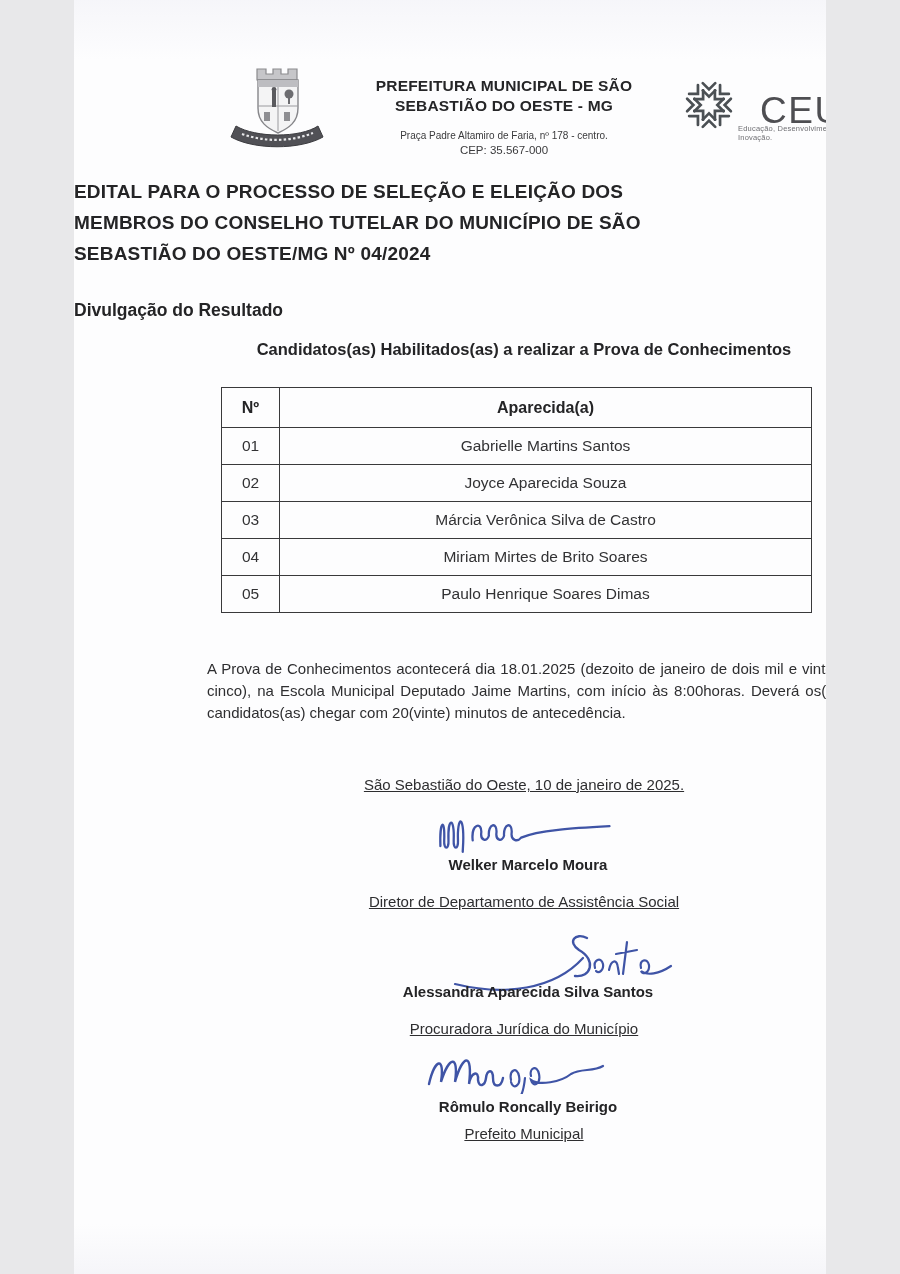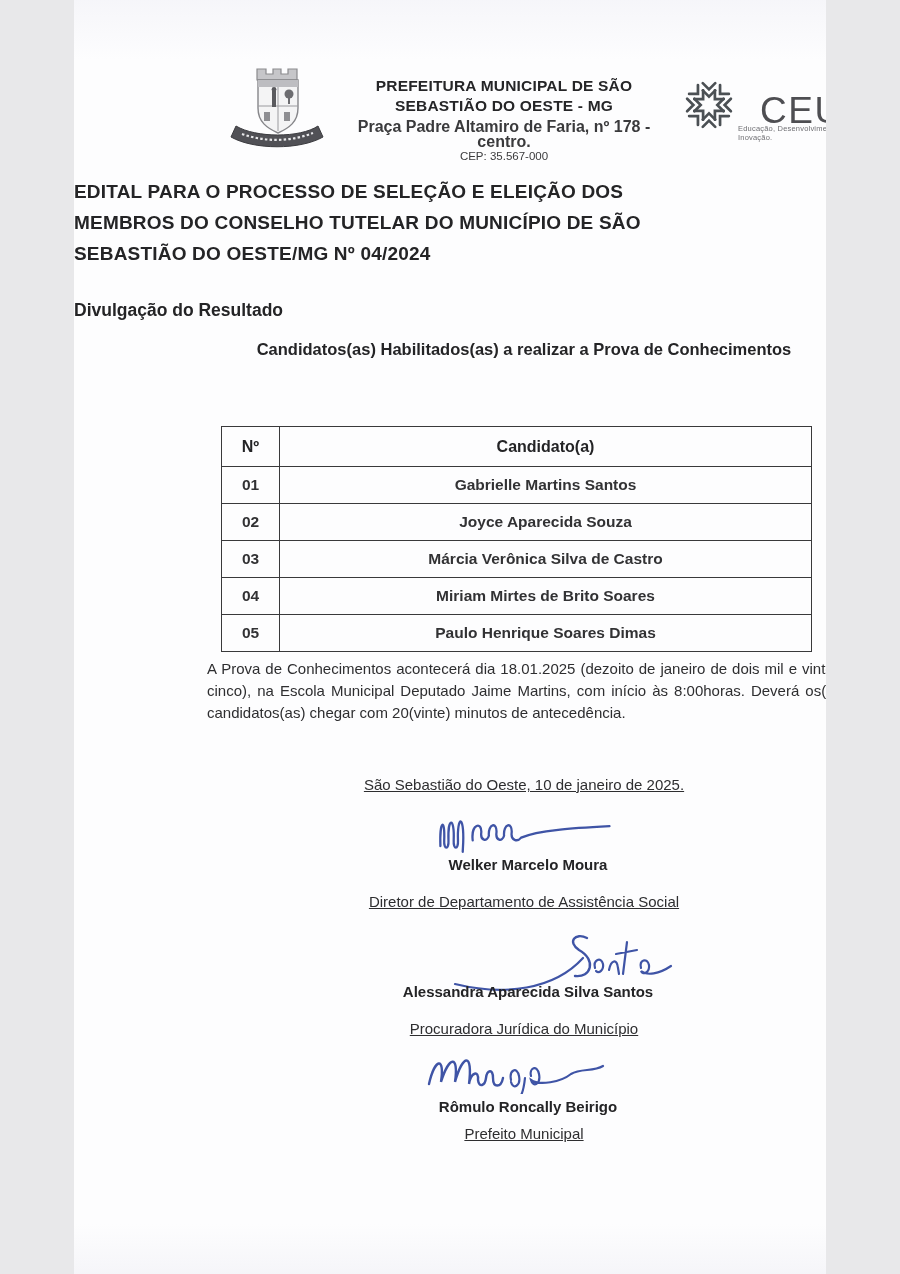--- a/index.html
+++ b/index.html
@@ -10,45 +10,45 @@
     background:#fdfdfe; color:#2e2e30; overflow:hidden;
     background-image:
       linear-gradient(180deg, rgba(240,240,246,.55) 0, rgba(255,255,255,0) 60px),
       linear-gradient(0deg, rgba(238,238,244,.5) 0, rgba(255,255,255,0) 50px);
   }
 
   
   .crest { position:absolute; left:146px; top:62px; width:112px; height:90px; }
   .org-block { position:absolute; left:255px; top:76px; width:350px; text-align:center; }
   .org-line { font-weight:bold; font-size:15.5px; line-height:20px; letter-spacing:.2px; color:#252527; }
-  .org-addr { font-size:16px; line-height:15px; color:#3a3a3c; margin-top:3px;font-weight:bold; }
+  .org-addr { font-size:10px; line-height:15px; color:#3a3a3c; margin-top:12px; }
   .org-cep  { font-size:11.5px; line-height:15px; color:#3a3a3c; }
   .ceuls { position:absolute; left:610px; top:80px; width:185px; height:64px; }
   .ceuls-row { display:flex; align-items:flex-end;gap:24px; }
   .ceuls-icon { width:50px; height:50px; flex:0 0 auto; margin-right:2px; }
   .ceuls-word { font-size:37px; color:#4e4e52; letter-spacing:1.5px; line-height:38px; font-family:"Liberation Sans", sans-serif; }
   .ceuls-tag { font-size:7.5px; color:#6f6f73; margin:-6px 0 0 54px; letter-spacing:.2px; }
 
   
   .doc-title { position:absolute; left:0; top:176px; width:900px; 
                font-weight:bold; font-size:19px; line-height:31px; color:#242426; letter-spacing:.2px; }
   .subtitle { position:absolute; left:0; top:300px; width:900px; text-align:left;
               font-weight:bold; font-size:17.5px; color:#242426; }
   .section-heading { position:absolute; left:0; top:340px; width:900px; text-align:center;
                      font-weight:bold; font-size:16.5px; color:#242426; }
 
   
-  .cand-table { position:absolute; left:147px; top:426px; width:591px;
+  .cand-table { position:absolute; left:147px; top:387px; width:591px;
                 border-collapse:collapse; table-layout:fixed; }
   .cand-table th, .cand-table td {
     border:1.6px solid #39393b; text-align:center; vertical-align:middle;
     font-size:15.5px; color:#323234; background:transparent;
   }
   .cand-table th { font-weight:bold; font-size:16px; height:40px; color:#242426; }
-  .cand-table td { height:37px; font-weight:bold; }
+  .cand-table td { height:37px; font-weight:normal; }
   .col-num { width:58px; }
 
   
   .body-par { position:absolute; left:133px; top:658px; width:640px;
               font-size:15px; line-height:22px; color:#2e2e30;
               text-align:justify; }
 
   
   .date-line { position:absolute; left:0; top:776px; width:900px; text-align:center;
                font-size:15px; color:#2e2e30;text-decoration:underline; }
@@ -146,21 +146,21 @@
   <div class="section-heading">Candidatos(as) Habilitados(as) a realizar a Prova de Conhecimentos</div>
 
   <table class="cand-table">
     <colgroup>
         <col class="col-num">
         <col>
       </colgroup>
     <thead>
       <tr>
         <th>Nº</th>
-        <th>Candidato(a)</th>
+        <th>Aparecida(a)</th>
       </tr>
     </thead>
     <tbody>
       <tr>
         <td>01</td>
         <td>Gabrielle Martins Santos</td>
       </tr>
       <tr>
         <td>02</td>
         <td>Joyce Aparecida Souza</td>

